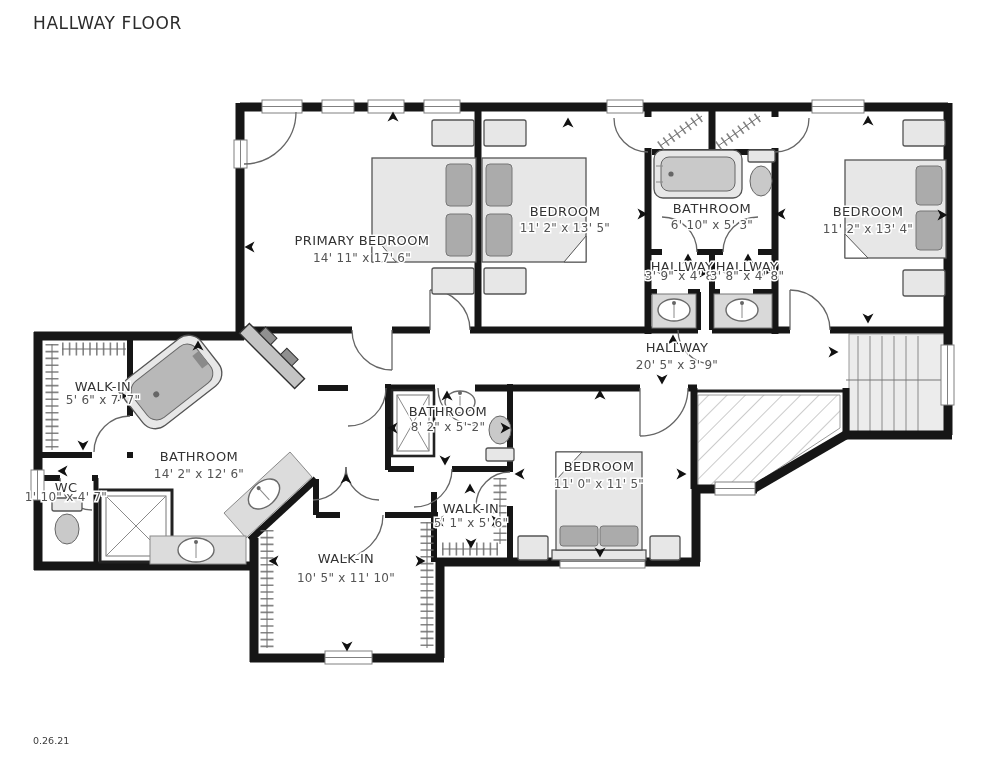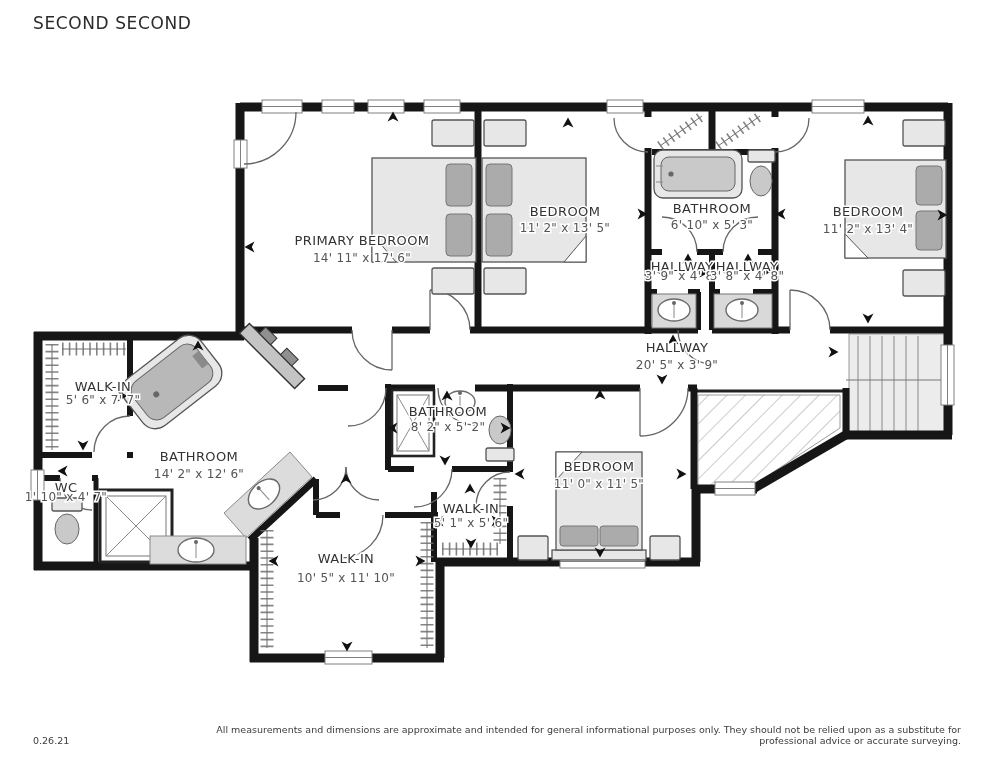--- a/index.html
+++ b/index.html
@@ -30,21 +30,21 @@
   .rodticks.sm{stroke-width:10;}
   .arrow{fill:#111;}
   .rname{font-size:13px;fill:#333;text-anchor:middle;letter-spacing:.4px;
          paint-order:stroke;stroke:#fff;stroke-width:3px;}
   .rdims{font-size:12px;fill:#545454;text-anchor:middle;letter-spacing:.3px;
          paint-order:stroke;stroke:#fff;stroke-width:3px;}
 </style>
 </head>
 <body>
 
-<div class="page-title">SECOND SECOND</div>
+<div class="page-title">HALLWAY FLOOR</div>
 
 <svg id="plan-svg" width="994" height="768" viewBox="0 0 994 768">
   <defs>
     <pattern id="hatch" width="13" height="13" patternUnits="userSpaceOnUse" patternTransform="rotate(45)">
       <line x1="0" y1="0" x2="0" y2="13" stroke="#b5b5b5" stroke-width="1.4"></line>
     </pattern>
     <path id="arr" d="M 0 -6.5 L 5.5 3.5 L 0 0.8 L -5.5 3.5 Z"></path>
   </defs>
 
   <g>
@@ -456,14 +456,13 @@
     <text class="rname" x="599" y="471">BEDROOM</text>
     <text class="rdims" x="599" y="488">11' 0" x 11' 5"</text>
 
     <text class="rname" x="346" y="563">WALK-IN</text>
     <text class="rdims" x="346" y="582">10' 5" x 11' 10"</text>
   </g>
 </svg>
 
 <div class="footer">
   <span class="date">0.26.21</span>
-  <span class="disclaimer">All measurements and dimensions are approximate and intended for general informational purposes only. They should not be relied upon as a substitute for professional advice or accurate surveying.</span>
 </div>
 
 </body></html>

